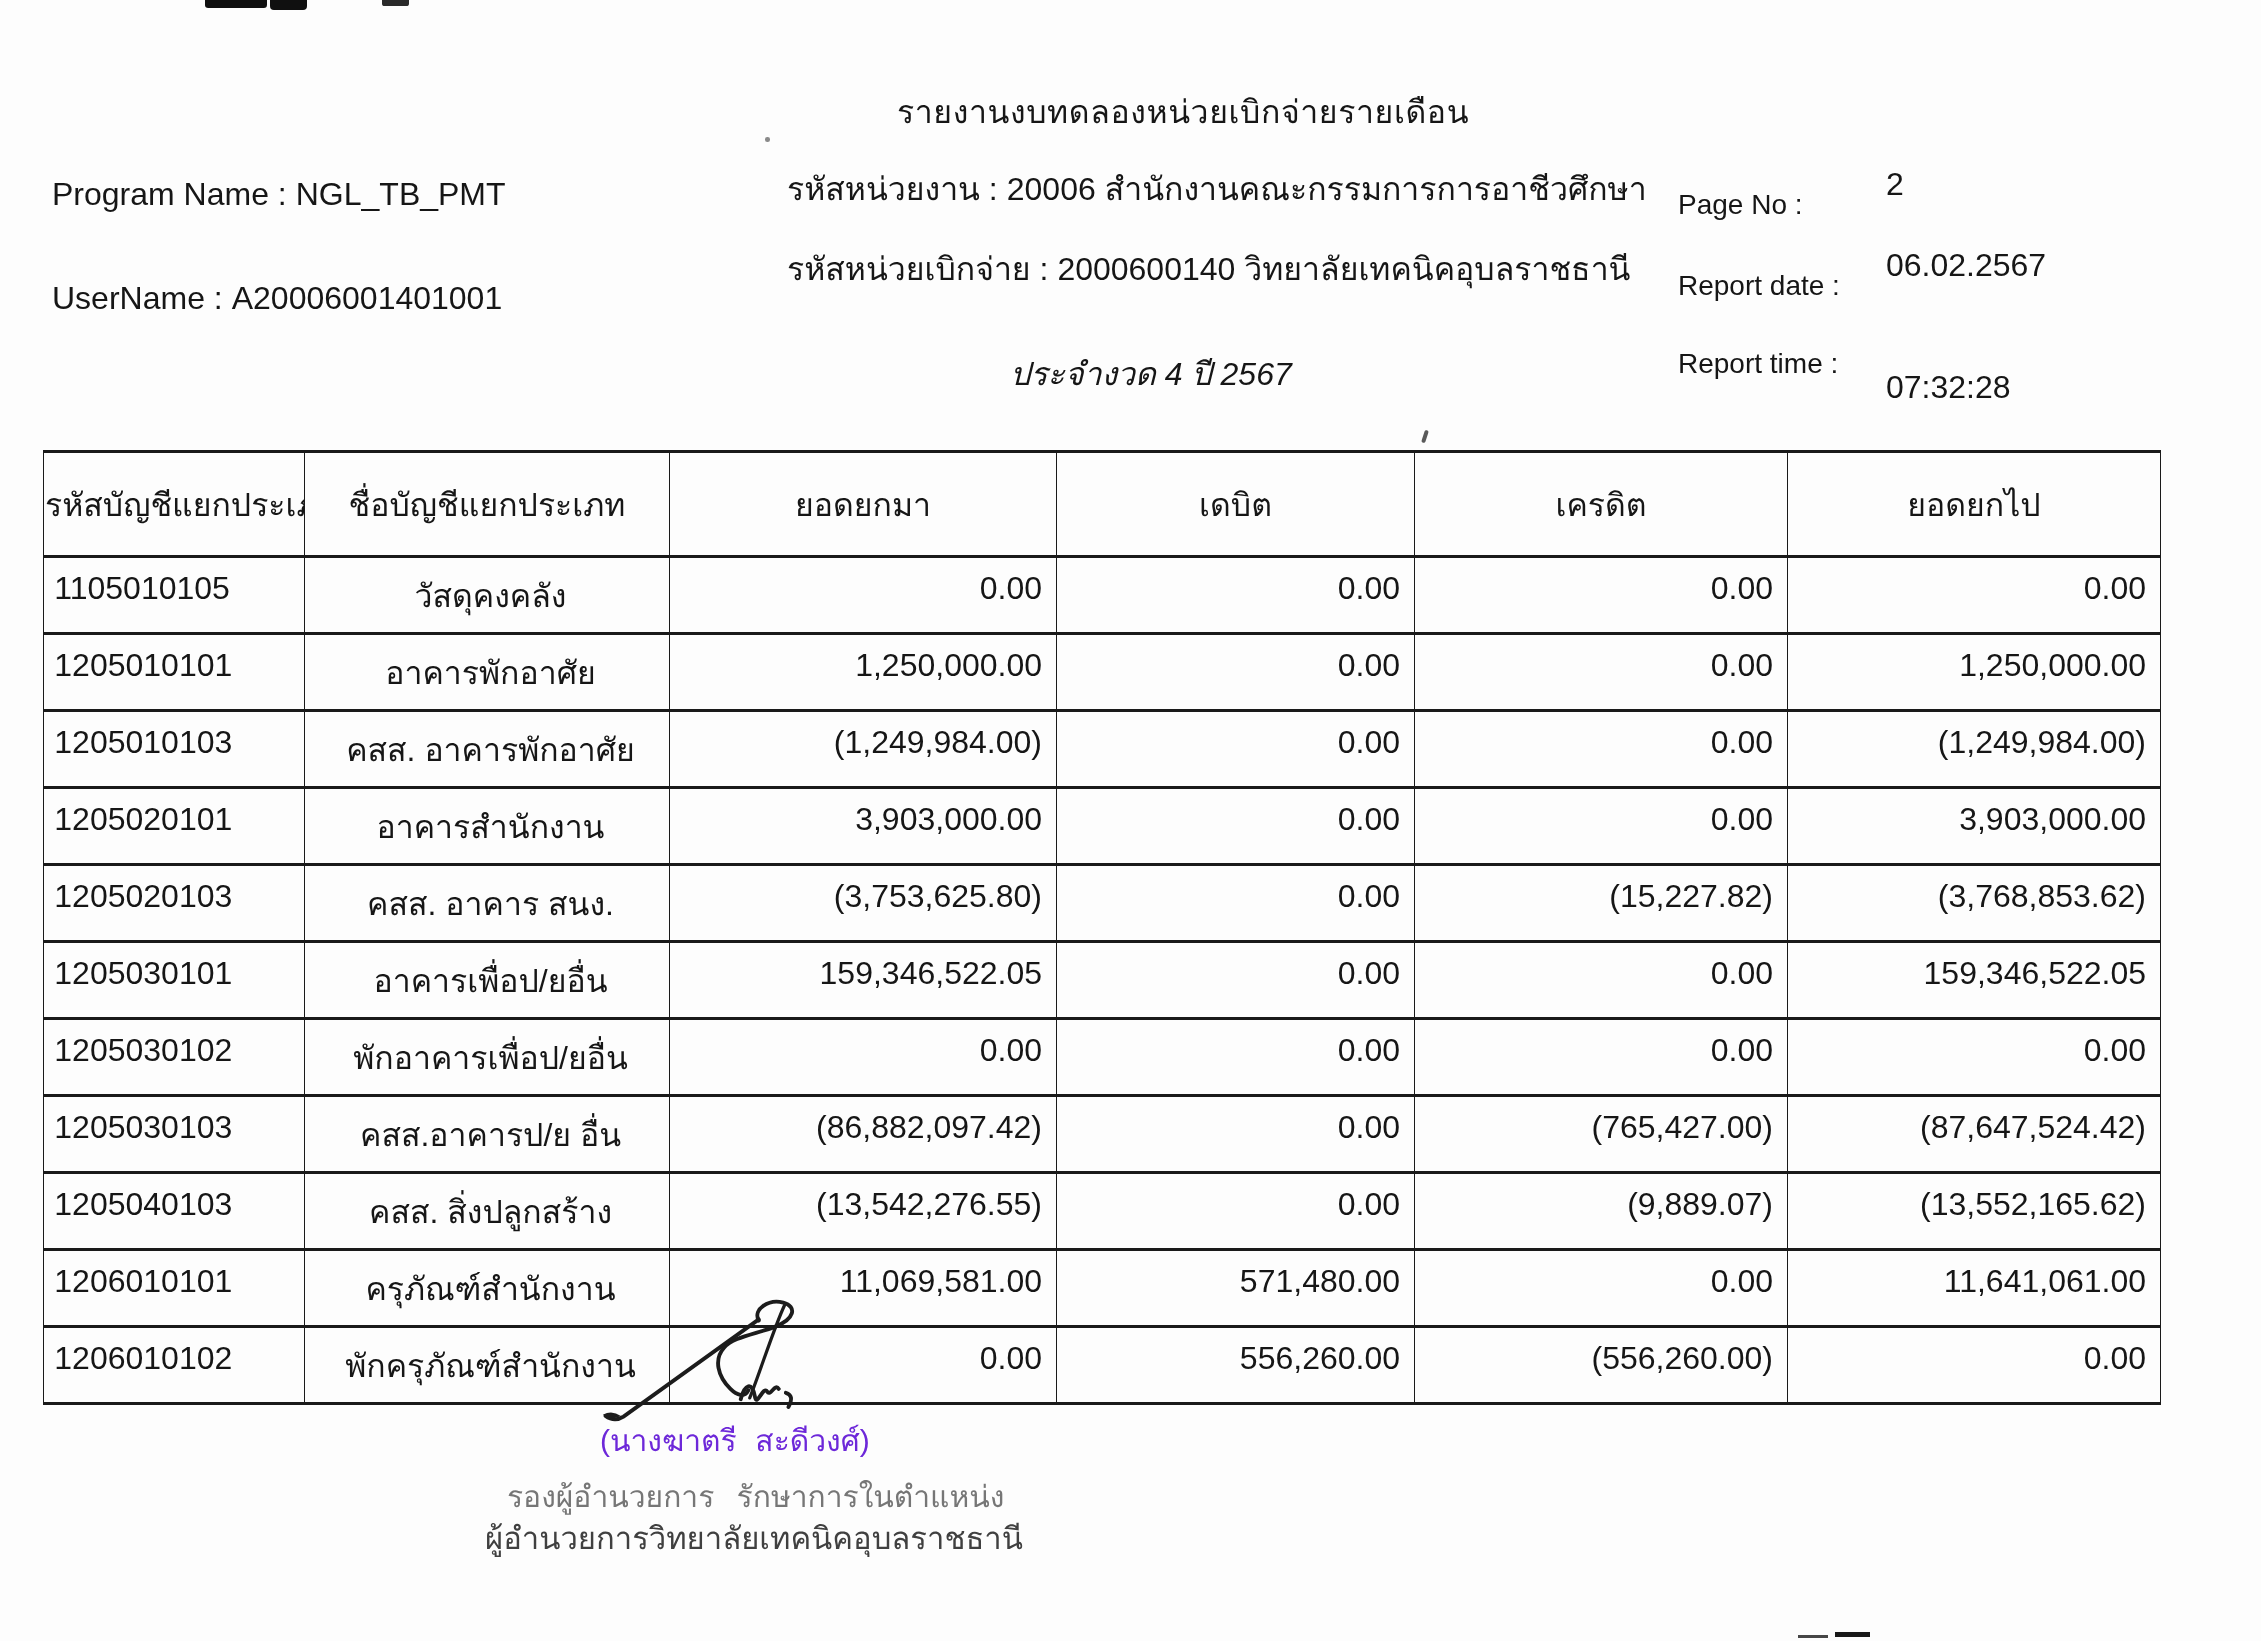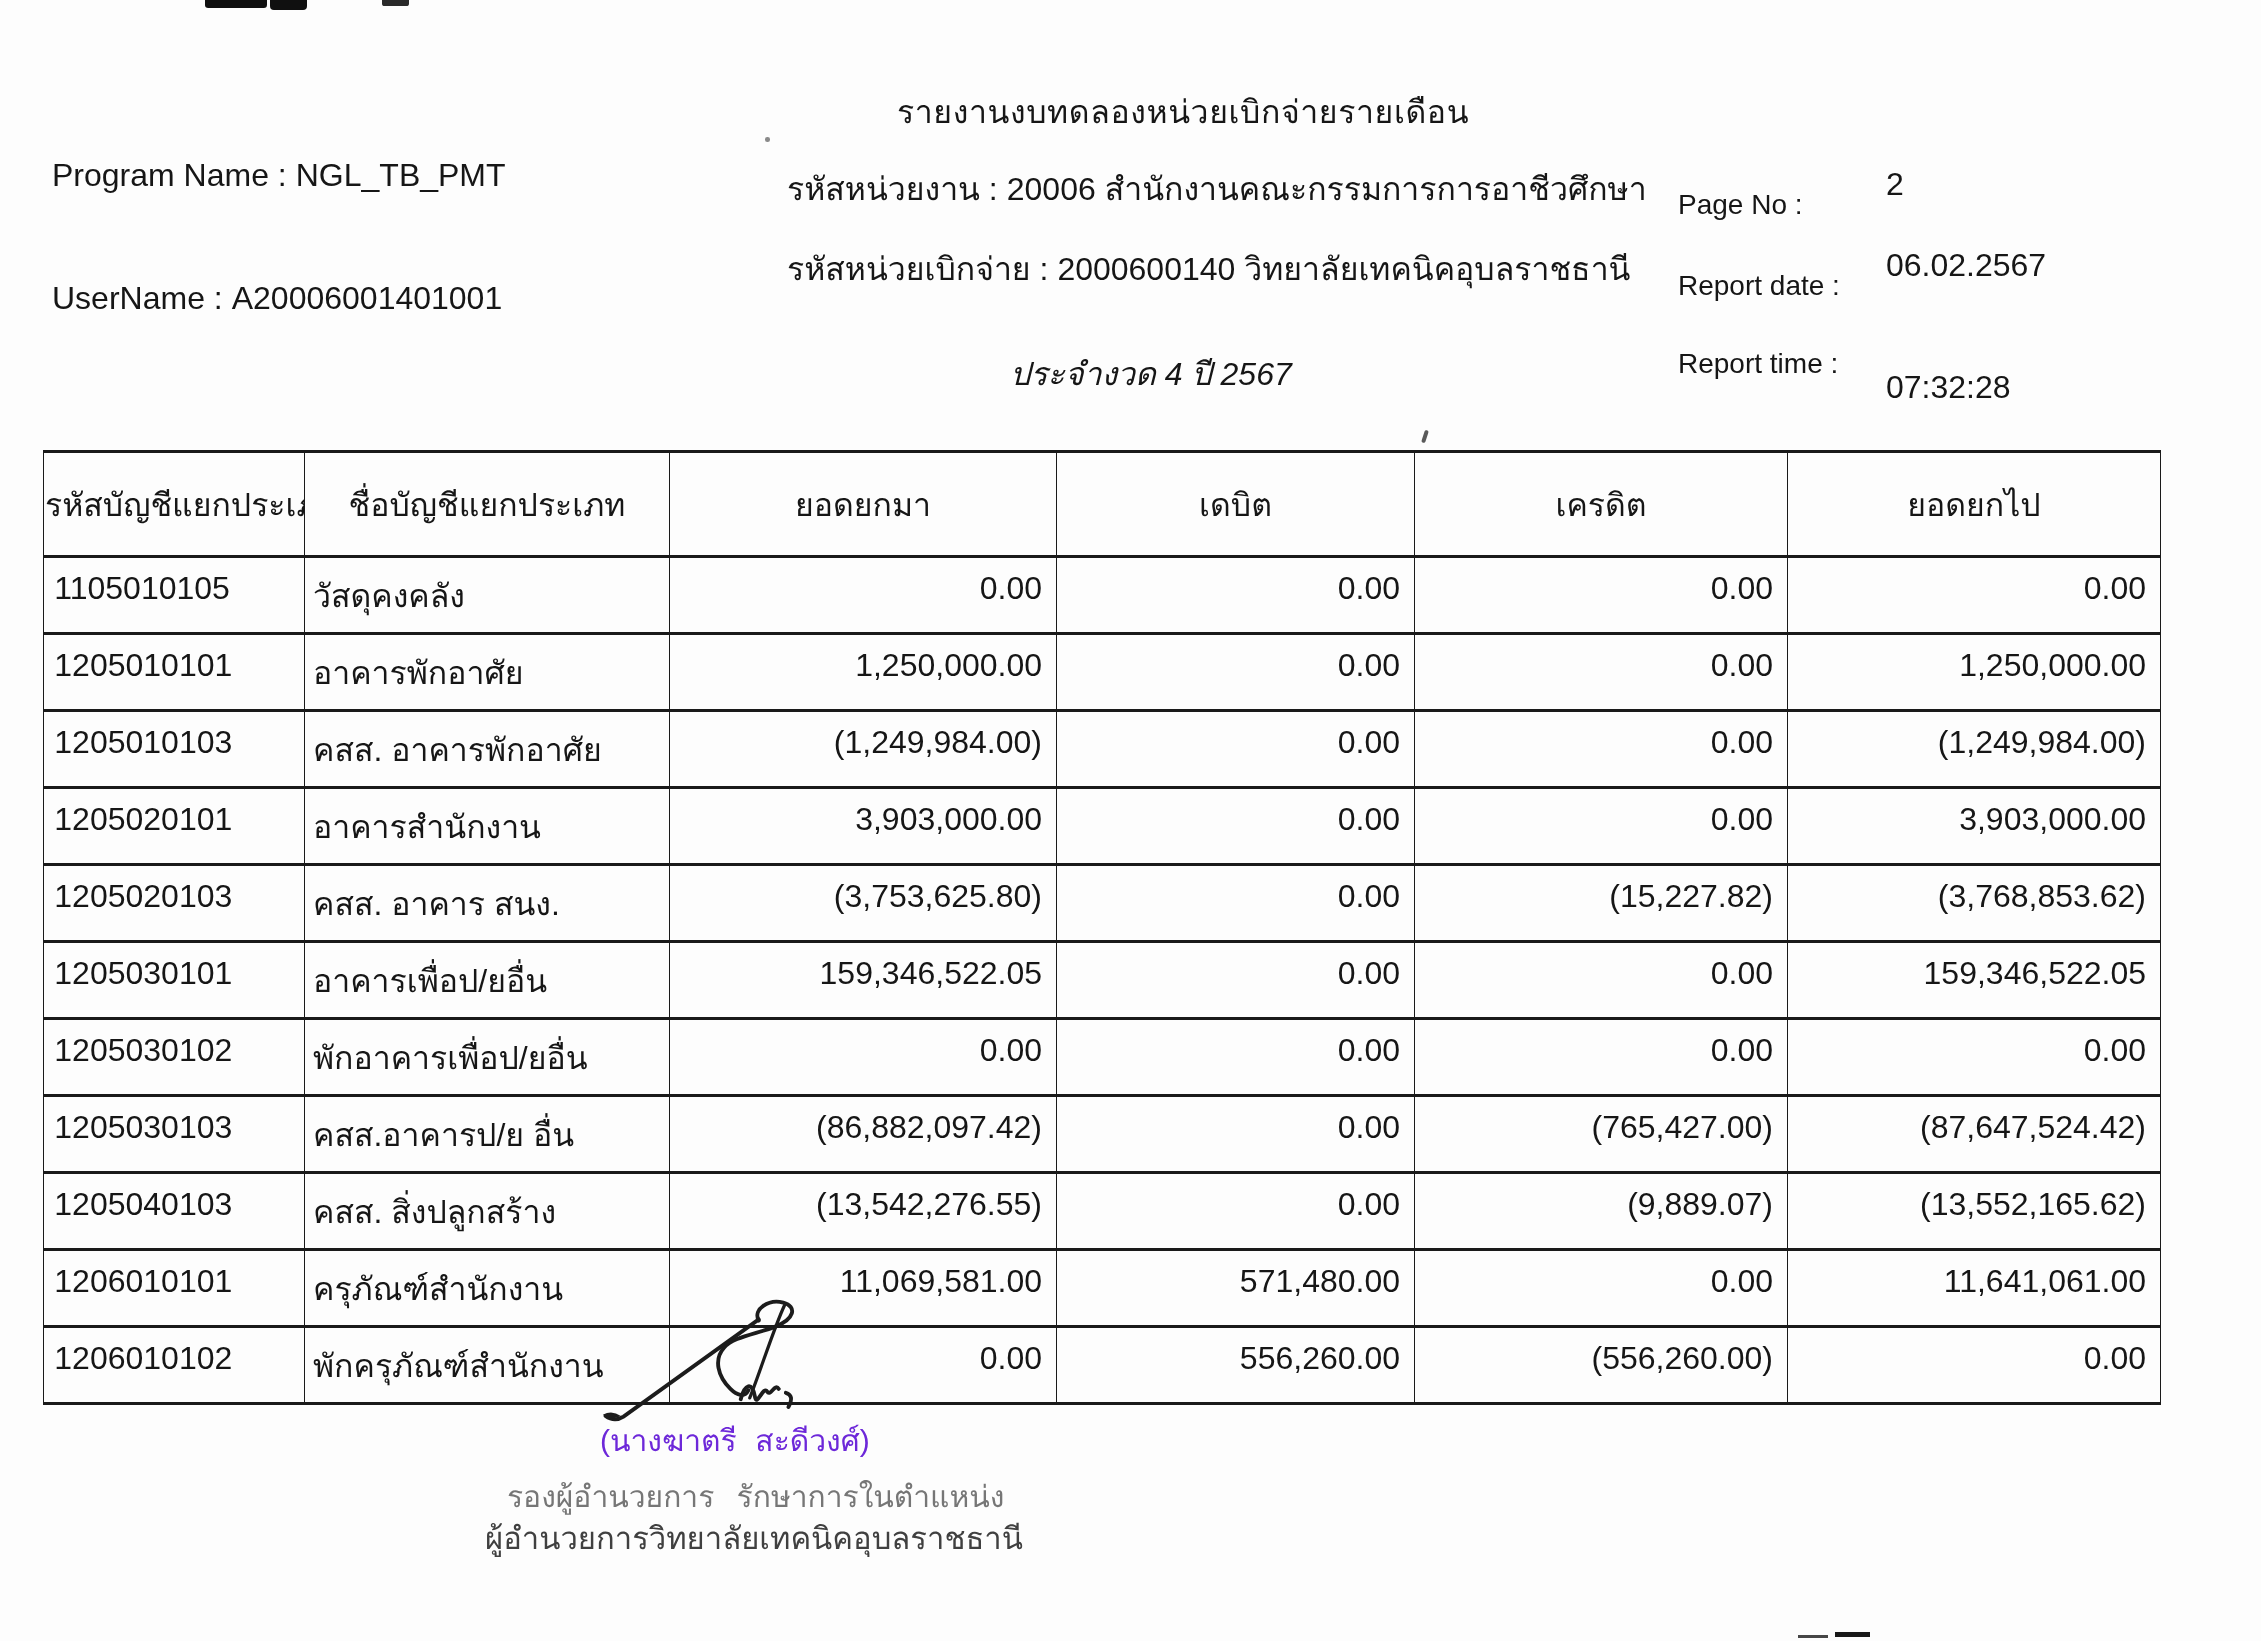--- a/index.html
+++ b/index.html
@@ -23,21 +23,21 @@
   
   #report-title {
     left: 897px; top: 86px; width: 490px;
     text-align: center;
     font-size: 32px;
     letter-spacing: 0.6px;
     white-space: nowrap;
   }
   .hline { white-space: nowrap; font-size: 32px; }
   .hline .val { margin-left: 9px; }
-  #program-line  { left: 52px;  top: 157px; }
+  #program-line  { left: 52px;  top: 176px; }
   #username-line { left: 52px;  top: 245px; margin-top: 35px; }
   #agency-line   { left: 787px; top: 163px; }
   #disburse-line { left: 787px; top: 243px; }
   #period-line   { left: 1010px; top: 348px; font-size: 32px; white-space: nowrap; font-style: italic; }
   .rlabel { left: 1678px; font-size: 28px; white-space: nowrap; margin-top: 23px; }
   .rvalue { left: 1886px; font-size: 32px; white-space: nowrap; }
   #pageno-label  { top: 166px; } #pageno-value  { top: 166px; }
   #repdate-label { top: 247px; } #repdate-value { top: 247px; }
   #reptime-label { top: 325px; } #reptime-value { top: 325px; margin-top: 44px; }
 
@@ -64,21 +64,21 @@
     font-size: 32px;
     text-align: center;
     vertical-align: middle;
   }
   #tb-table td {
     font-size: 32px;
     vertical-align: top;
     padding-top: 11.6px;
   }
   td.c-code { text-align: left;  padding-left: 10.3px; }
-  td.c-name { text-align: left;  padding-left: 8px; }
+  td.c-name { text-align: center;  padding-left: 8px; }
   td.c-num  { text-align: right; padding-right: 14px; }
 
   
   #signature-scribble { left: 581px; top: 1265px; }
   #signer-name {
     left: 600px; top: 1417px;
     font-size: 30px; white-space: nowrap; color: #6d28d9;
     word-spacing: 10.3px;
   }
   #signer-position-1 {

